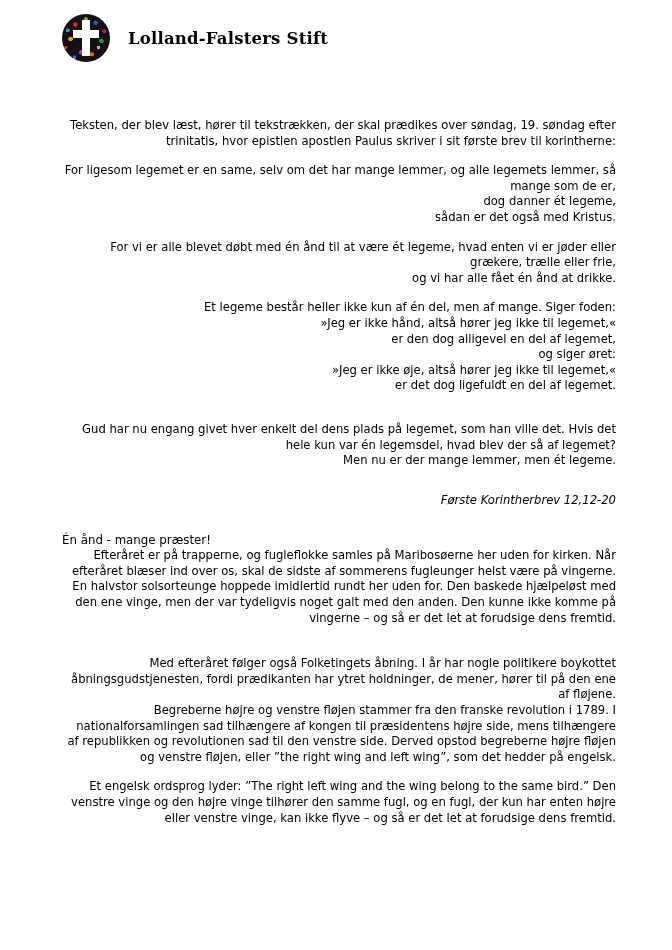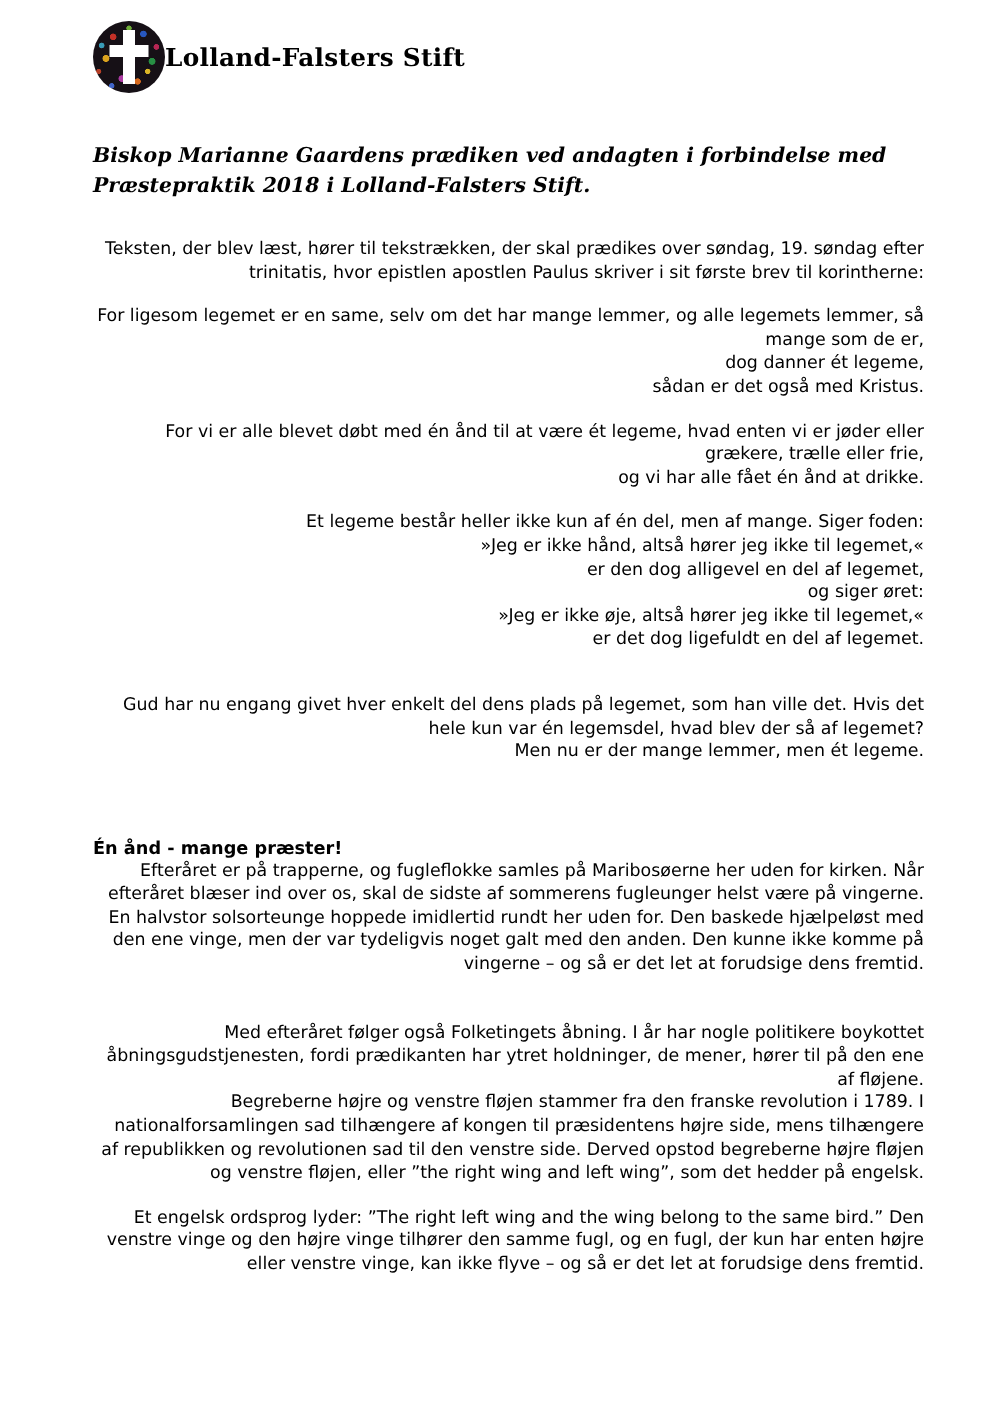--- a/index.html
+++ b/index.html
@@ -79,20 +79,21 @@
     left: 11px;
     top: 16px;
     width: 26px;
     height: 8px;
   }
   .brand {
     font-family: "DejaVu Serif", serif;
     font-weight: bold;
     font-size: 16.5px;
     letter-spacing: 0.2px;
+    margin-left: 18px;
     white-space: nowrap;
   }
 
   
   .content {
     position: absolute;
     left: 62px;
     top: 94px;
     width: 554px;
   }
@@ -123,21 +124,21 @@
     font-size: 11.6px;
     line-height: 15.6px;
     font-style: italic;
     text-align: right;
     margin: 0;
   }
 
   .subhead {
     font-size: 11.8px;
     line-height: 16px;
-    font-weight: bold;
+    font-weight: normal;
     margin: 0;
   }
 </style>
 </head>
 <body>
 
 <div class="page">
 
   <div class="header">
     <div class="logo-wrap">
@@ -145,22 +146,20 @@
       <div class="logo-cross">
         <i class="v"></i>
         <i class="h"></i>
       </div>
     </div>
     <div class="brand">Lolland-Falsters Stift</div>
   </div>
 
   <div class="content">
 
-    <div class="doc-title">Biskop Marianne Gaardens prædiken ved andagten i forbindelse med
-Præstepraktik 2018 i Lolland-Falsters Stift.</div>
 
     <div class="spacer-lg"></div>
 
     <p class="para">Teksten, der blev læst, hører til tekstrækken, der skal prædikes over søndag, 19. søndag efter trinitatis, hvor epistlen apostlen Paulus skriver i sit første brev til korintherne:</p>
 
     <div class="spacer-md"></div>
 
     <p class="para">For ligesom legemet er en same, selv om det har mange lemmer, og alle legemets lemmer, så mange som de er,
 dog danner ét legeme,
 sådan er det også med Kristus.</p>
@@ -182,20 +181,21 @@
     <div class="spacer-md"></div>
 
 
     <div class="spacer-md"></div>
 
     <p class="para">Gud har nu engang givet hver enkelt del dens plads på legemet, som han ville det. Hvis det hele kun var én legemsdel, hvad blev der så af legemet?
 Men nu er der mange lemmer, men ét legeme.</p>
 
     <div class="spacer-lg"></div>
 
+    <p class="ref">Første Korintherbrev 12,12-20</p>
 
     <div class="spacer-lg"></div>
 
     <p class="subhead">Én ånd - mange præster!</p>
 
     <p class="para">Efteråret er på trapperne, og fugleflokke samles på Maribosøerne her uden for kirken. Når efteråret blæser ind over os, skal de sidste af sommerens fugleunger helst være på vingerne. En halvstor solsorteunge hoppede imidlertid rundt her uden for. Den baskede hjælpeløst med den ene vinge, men der var tydeligvis noget galt med den anden. Den kunne ikke komme på vingerne – og så er det let at forudsige dens fremtid.</p>
 
     <div class="spacer-xl"></div>
 
     <p class="para">Med efteråret følger også Folketingets åbning. I år har nogle politikere boykottet åbningsgudstjenesten, fordi prædikanten har ytret holdninger, de mener, hører til på den ene af fløjene.

